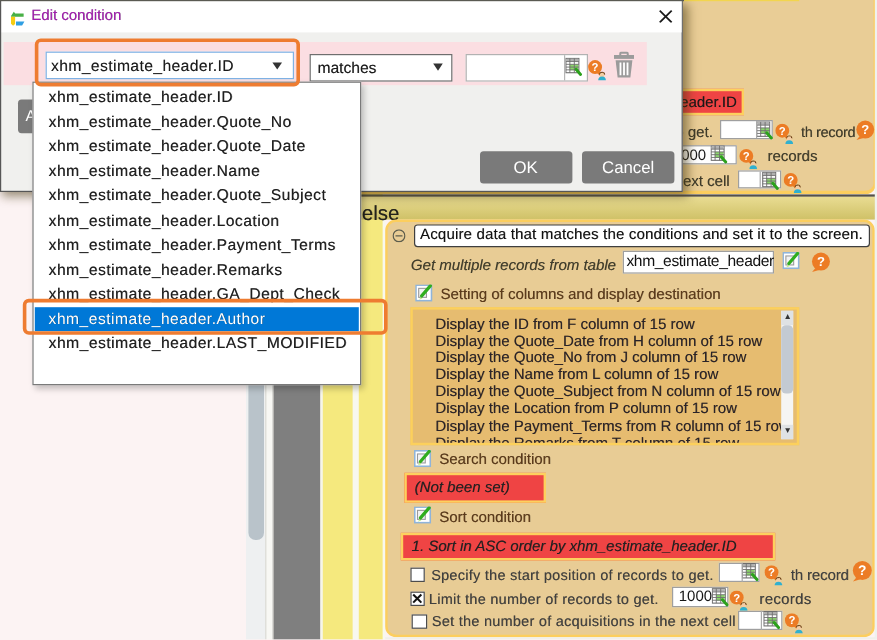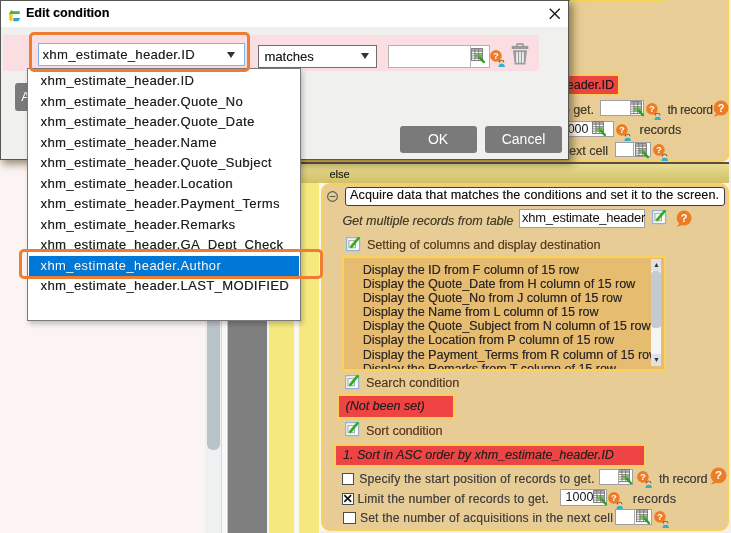--- a/index.html
+++ b/index.html
@@ -27,21 +27,21 @@
   border-right:2px solid #fcce5e; border-bottom:3.5px solid #fcce5e; border-radius:0 0 9px 9px; }
 .hlbox { position:absolute; background:#ef4444; border:2px solid #fdd05e;font-style:italic; }
 .ptext { position:absolute; color:#3f3c2b; font-size:12.5px; white-space:nowrap; }
 .btext { position:absolute; color:#191919; font-size:12.5px; white-space:nowrap; }
 .winput { position:absolute; background:#fff; border:1px solid #9f9f9f; }
 
 
 #darkline { left:267.5px; top:162.2px; width:462px; height:1.6px; background:#54514a; }
 #elseband { left:267.5px; top:163.8px; width:462px; height:19.2px;
   background:linear-gradient(#e9dc92, #cfc167); }
-#elsetext { left:301.5px; top:168px; font-size:11px; color:#23221c;padding-left:28px; }
+#elsetext { left:301.5px; top:168px; font-size:17px; color:#23221c; }
 
 
 #bigpanel { left:320.5px; top:183px; width:408.5px; height:348px; background:#e8cc95;
   border:2.5px solid #fcce5e; border-radius:9px; }
 #headerbox { left:344.5px; top:187px; width:380.5px; height:18.7px; background:#fff;
   border:1.3px solid #3f3f3f; border-radius:3px; font-size:12.5px; color:#101010;
   letter-spacing:0.15px; line-height:15.5px; padding-left:4.5px; white-space:nowrap; overflow:hidden; }
 .mlabel { position:absolute; color:#5c3a1a; font-size:12.5px; white-space:nowrap; }
 #listbox { left:341.5px; top:256px; width:324.5px; height:115px; background:#e6bc70;
   border:2.3px solid #fcd05c; overflow:hidden; }
@@ -52,21 +52,21 @@
 #lsb .btn { position:absolute; left:0; width:10px; height:12px; background:#dfe2e4; color:#333;
   font-size:7px; line-height:12px; text-align:center; }
 .cbrow { position:absolute; color:#404040; font-size:12px; letter-spacing:0.25px; white-space:nowrap; }
 .cb { position:absolute; width:12.6px; height:12.6px; background:#fff; border:1.4px solid #4c4c4c; }
 .xmark { font-size:12.5px; line-height:10.8px; color:#111; font-weight:bold; text-align:center; letter-spacing:0; }
 
 
 #dialog { left:-2px; top:-0.6px; width:571px; height:160.1px; background:#f0f0ee;
   border:1.4px solid #565656; box-shadow:4px 4px 8px rgba(70,55,15,0.55); }
 #titlebar { left:0; top:0; width:100%; height:26.5px; background:#fff; }
-#title { left:27px; top:6px; font-size:12.5px; color:#000000;font-weight:bold; }
+#title { left:27px; top:6px; font-size:12.5px; color:#a21caf; }
 #pinkrow { left:4px; top:34.5px; width:536px; height:36.5px; background:#fbdee2; }
 .sel { position:absolute; background:#fff; font-size:13px; color:#1a1a1a; white-space:nowrap; }
 #sel1 { left:39px; top:42.5px; width:207px; height:23.5px; border:1.5px solid #7fb2e5; line-height:21px; padding-left:3.5px; letter-spacing:0.36px; }
 #sel2 { left:258.5px; top:44.5px; width:119.5px; height:23px; border:1px solid #6e6e6e; line-height:21px; padding-left:6px; }
 .selarr { position:absolute; width:0; height:0; border-left:4.6px solid transparent;
   border-right:4.6px solid transparent; border-top:6.5px solid #333; }
 #inp1 { left:388.5px; top:45px; width:102.5px; height:22.5px; border:1px solid #b2b2b2; background:#fff; }
 #addbtn { left:16.2px; top:82.6px; width:44px; height:28px; background:#7a7a7a; color:#fff;
   font-size:13px; line-height:28px; padding-left:6px; border-radius:3px; }
 .gbtn { position:absolute; background:#7a7a7a; color:#fff; font-size:14px; text-align:center;

